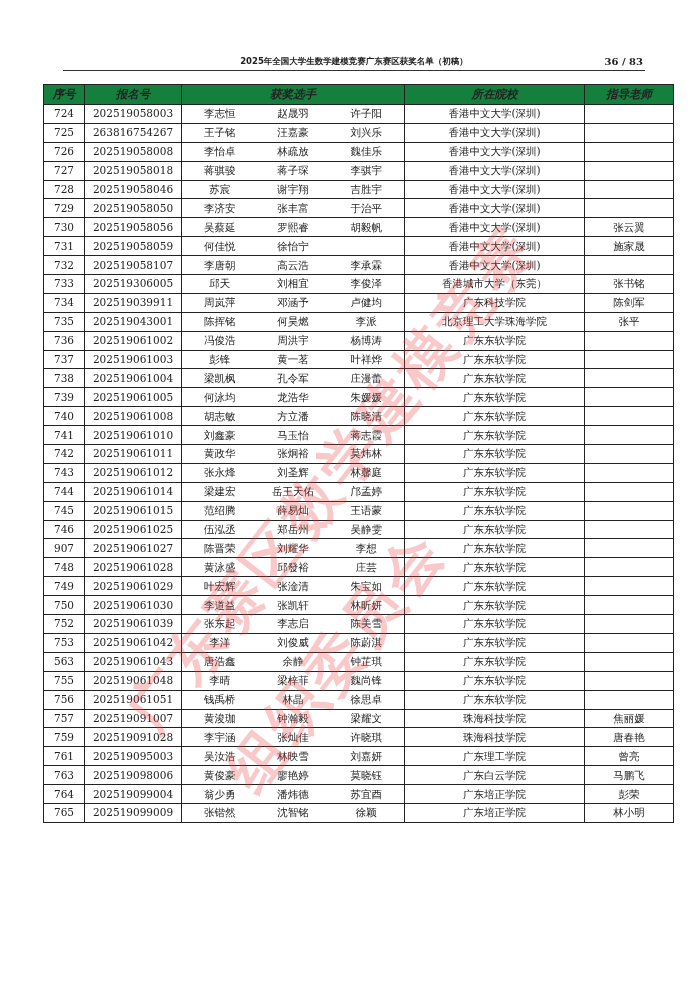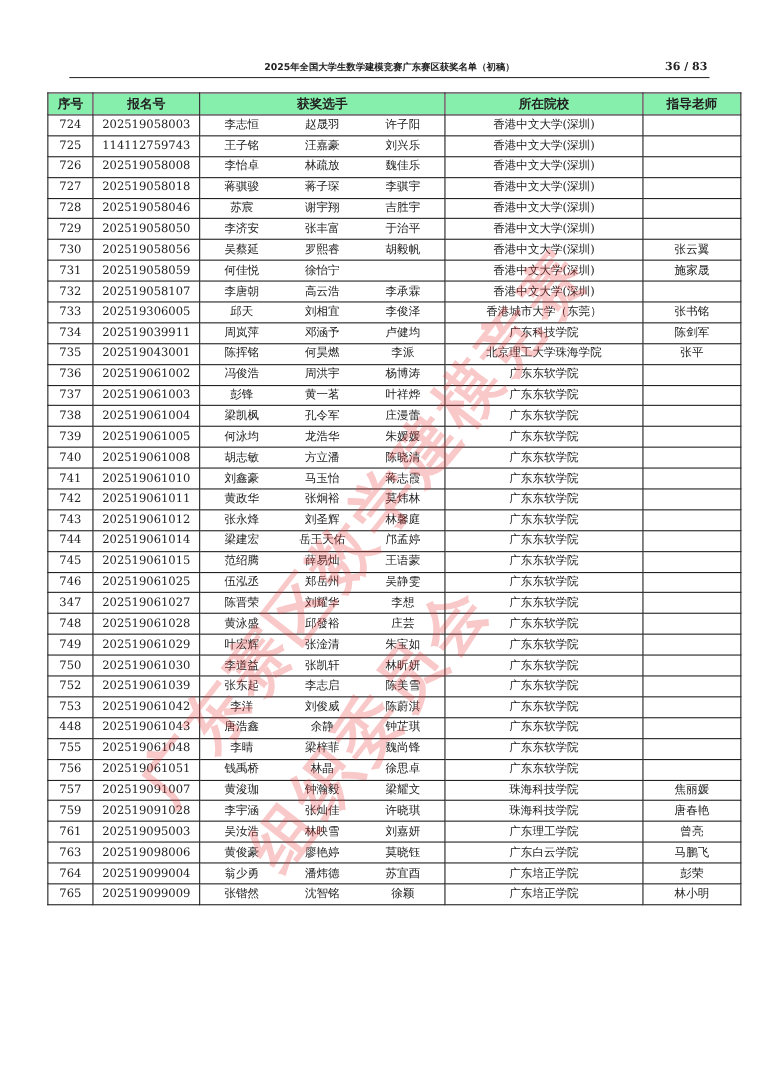--- a/index.html
+++ b/index.html
@@ -7,22 +7,22 @@
          font-family: "DejaVu Serif", "Liberation Serif", serif; color: #222; }
   .header { position: absolute; left: 63px; top: 44px; width: 582px; height: 14px;
             border-bottom: 1.5px solid #333; margin-top: 12px; }
   .header .title { position: absolute; left: 0; right: 0; top: 0; text-align: center;
             font-size: 8.5px; font-weight: bold; font-family: "DejaVu Sans", sans-serif; }
   .header .page { position: absolute; right: 2px; top: 0; font-size: 10px; font-weight: bold; }
   table.list { position: absolute; left: 43px; top: 84px; width: 630px;
                border-collapse: collapse; table-layout: fixed; font-size: 10.5px; }
   table.list th, table.list td { border: 1px solid #222; padding: 0; text-align: center;
                white-space: nowrap; overflow: hidden; }
-  table.list th { background: #86efac; height: 19px; font-weight: bold; font-size: 11.5px;
-               font-family: "DejaVu Sans", sans-serif; }
+  table.list th { background: #15803d; height: 19px; font-weight: bold; font-size: 11.5px;
+               font-family: "DejaVu Sans", sans-serif; font-style: italic; }
   table.list td { height: 17.9px; line-height: 17px; }
   .m { display: inline-block; width: 33%; text-align: center; }
   .watermark { position: absolute; pointer-events: none; color: rgba(235, 60, 60, 0.28);
                font-size: 58px; font-weight: bold; font-family: "DejaVu Sans", sans-serif;
                transform-origin: left top; white-space: nowrap; letter-spacing: 4px; }
 </style>
 </head>
 <body>
 
 <div class="header">
@@ -50,21 +50,21 @@
   <tbody id="tbody">
       <tr>
         <td>724</td>
         <td>202519058003</td>
         <td><span class="m">李志恒</span><span class="m">赵晟羽</span><span class="m">许子阳</span></td>
         <td>香港中文大学(深圳)</td>
         <td></td>
       </tr>
       <tr>
         <td>725</td>
-        <td>114112759743</td>
+        <td>263816754267</td>
         <td><span class="m">王子铭</span><span class="m">汪嘉豪</span><span class="m">刘兴乐</span></td>
         <td>香港中文大学(深圳)</td>
         <td></td>
       </tr>
       <tr>
         <td>726</td>
         <td>202519058008</td>
         <td><span class="m">李怡卓</span><span class="m">林疏放</span><span class="m">魏佳乐</span></td>
         <td>香港中文大学(深圳)</td>
         <td></td>
@@ -203,21 +203,21 @@
         <td></td>
       </tr>
       <tr>
         <td>746</td>
         <td>202519061025</td>
         <td><span class="m">伍泓丞</span><span class="m">郑岳州</span><span class="m">吴静雯</span></td>
         <td>广东东软学院</td>
         <td></td>
       </tr>
       <tr>
-        <td>347</td>
+        <td>907</td>
         <td>202519061027</td>
         <td><span class="m">陈晋荣</span><span class="m">刘耀华</span><span class="m">李想</span></td>
         <td>广东东软学院</td>
         <td></td>
       </tr>
       <tr>
         <td>748</td>
         <td>202519061028</td>
         <td><span class="m">黄泳盛</span><span class="m">邱發裕</span><span class="m">庄芸</span></td>
         <td>广东东软学院</td>
@@ -245,21 +245,21 @@
         <td></td>
       </tr>
       <tr>
         <td>753</td>
         <td>202519061042</td>
         <td><span class="m">李洋</span><span class="m">刘俊威</span><span class="m">陈蔚淇</span></td>
         <td>广东东软学院</td>
         <td></td>
       </tr>
       <tr>
-        <td>448</td>
+        <td>563</td>
         <td>202519061043</td>
         <td><span class="m">唐浩鑫</span><span class="m">余静</span><span class="m">钟芷琪</span></td>
         <td>广东东软学院</td>
         <td></td>
       </tr>
       <tr>
         <td>755</td>
         <td>202519061048</td>
         <td><span class="m">李晴</span><span class="m">梁梓菲</span><span class="m">魏尚锋</span></td>
         <td>广东东软学院</td>

